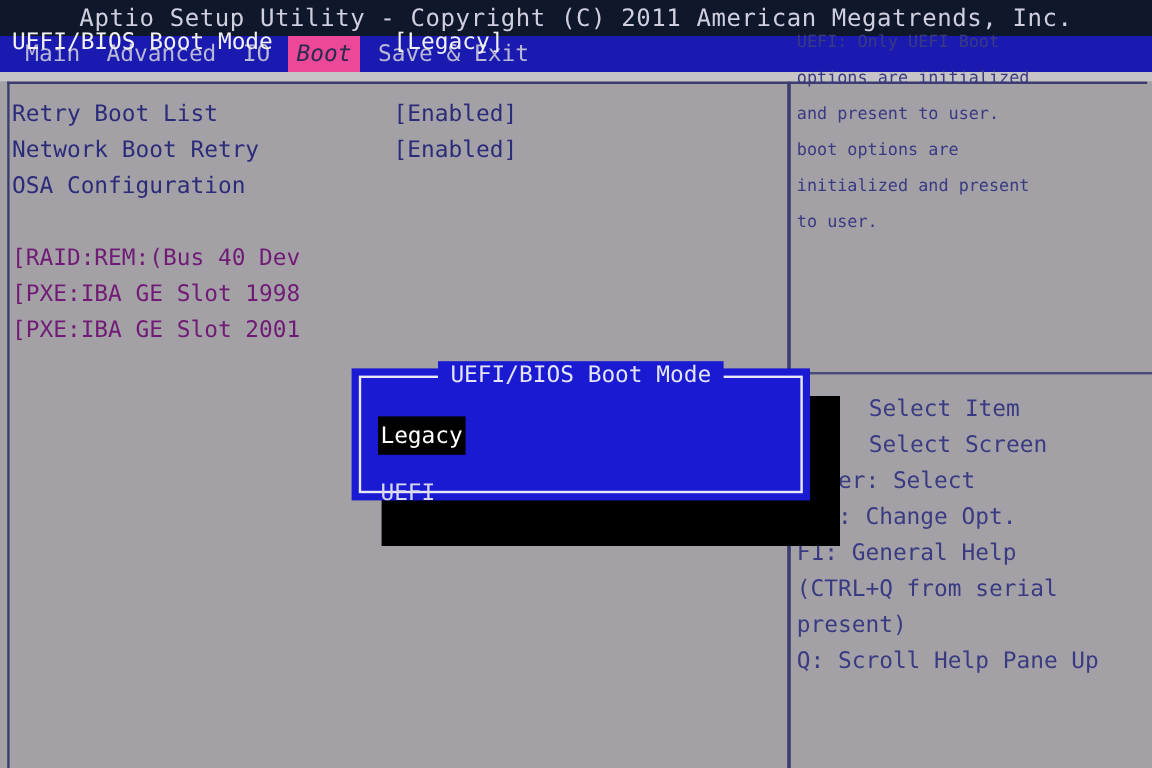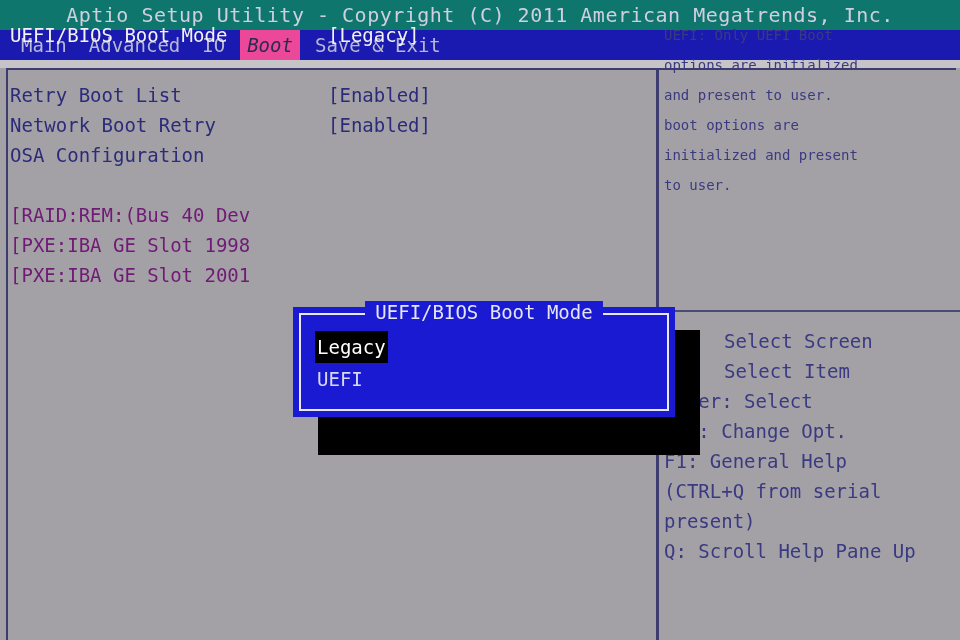--- a/index.html
+++ b/index.html
@@ -18,21 +18,21 @@
     font-family: "DejaVu Sans Mono", "Liberation Mono", monospace;
     -webkit-font-smoothing: none;
   }
 
   
   #titlebar {
     position: absolute;
     left: 0; top: 0;
     width: 960px;
     height: 30px;
-    background: #0f766e;
+    background: #0f172a;
     display: flex;
     align-items: center;
     justify-content: center;
   }
   #titlebar .title-text {
     color: #cfcfe0;
     font-size: 20px;
     letter-spacing: 0.5px;
     white-space: nowrap;
   }
@@ -210,20 +210,21 @@
     width: calc(100% - 28px);
   }
   .dlg-option {
     font-size: 19px;
     height: 32px;
     line-height: 32px;
     color: #d8d8ee;
     white-space: nowrap;
     display: inline-block;
     padding: 0 2px;
+    margin-top: 16px;
   }
   .dlg-option.highlighted {
     background: #000000;
     color: #ffffff;
   }
   .dlg-option-wrap { display: block; }
 
   
   #screen { filter: blur(0.35px); }
 </style>
@@ -278,22 +279,22 @@
   <div id="right-panel">
       <div class="help-line">UEFI: Only UEFI Boot</div>
       <div class="help-line">options are initialized</div>
       <div class="help-line">and present to user.</div>
       <div class="help-line">boot options are</div>
       <div class="help-line">initialized and present</div>
       <div class="help-line">to user.</div>
     </div>
   <div id="help-divider"></div>
   <div id="nav-help">
+      <div class="nav-line indent">Select Item</div>
       <div class="nav-line indent">Select Screen</div>
-      <div class="nav-line indent">Select Item</div>
       <div class="nav-line">Enter: Select</div>
       <div class="nav-line">+/-: Change Opt.</div>
       <div class="nav-line">F1: General Help</div>
       <div class="nav-line">(CTRL+Q from serial</div>
       <div class="nav-line">present)</div>
       <div class="nav-line">Q: Scroll Help Pane Up</div>
     </div>
 
   <div id="dialog-shadow"></div>
   <div id="dialog">

